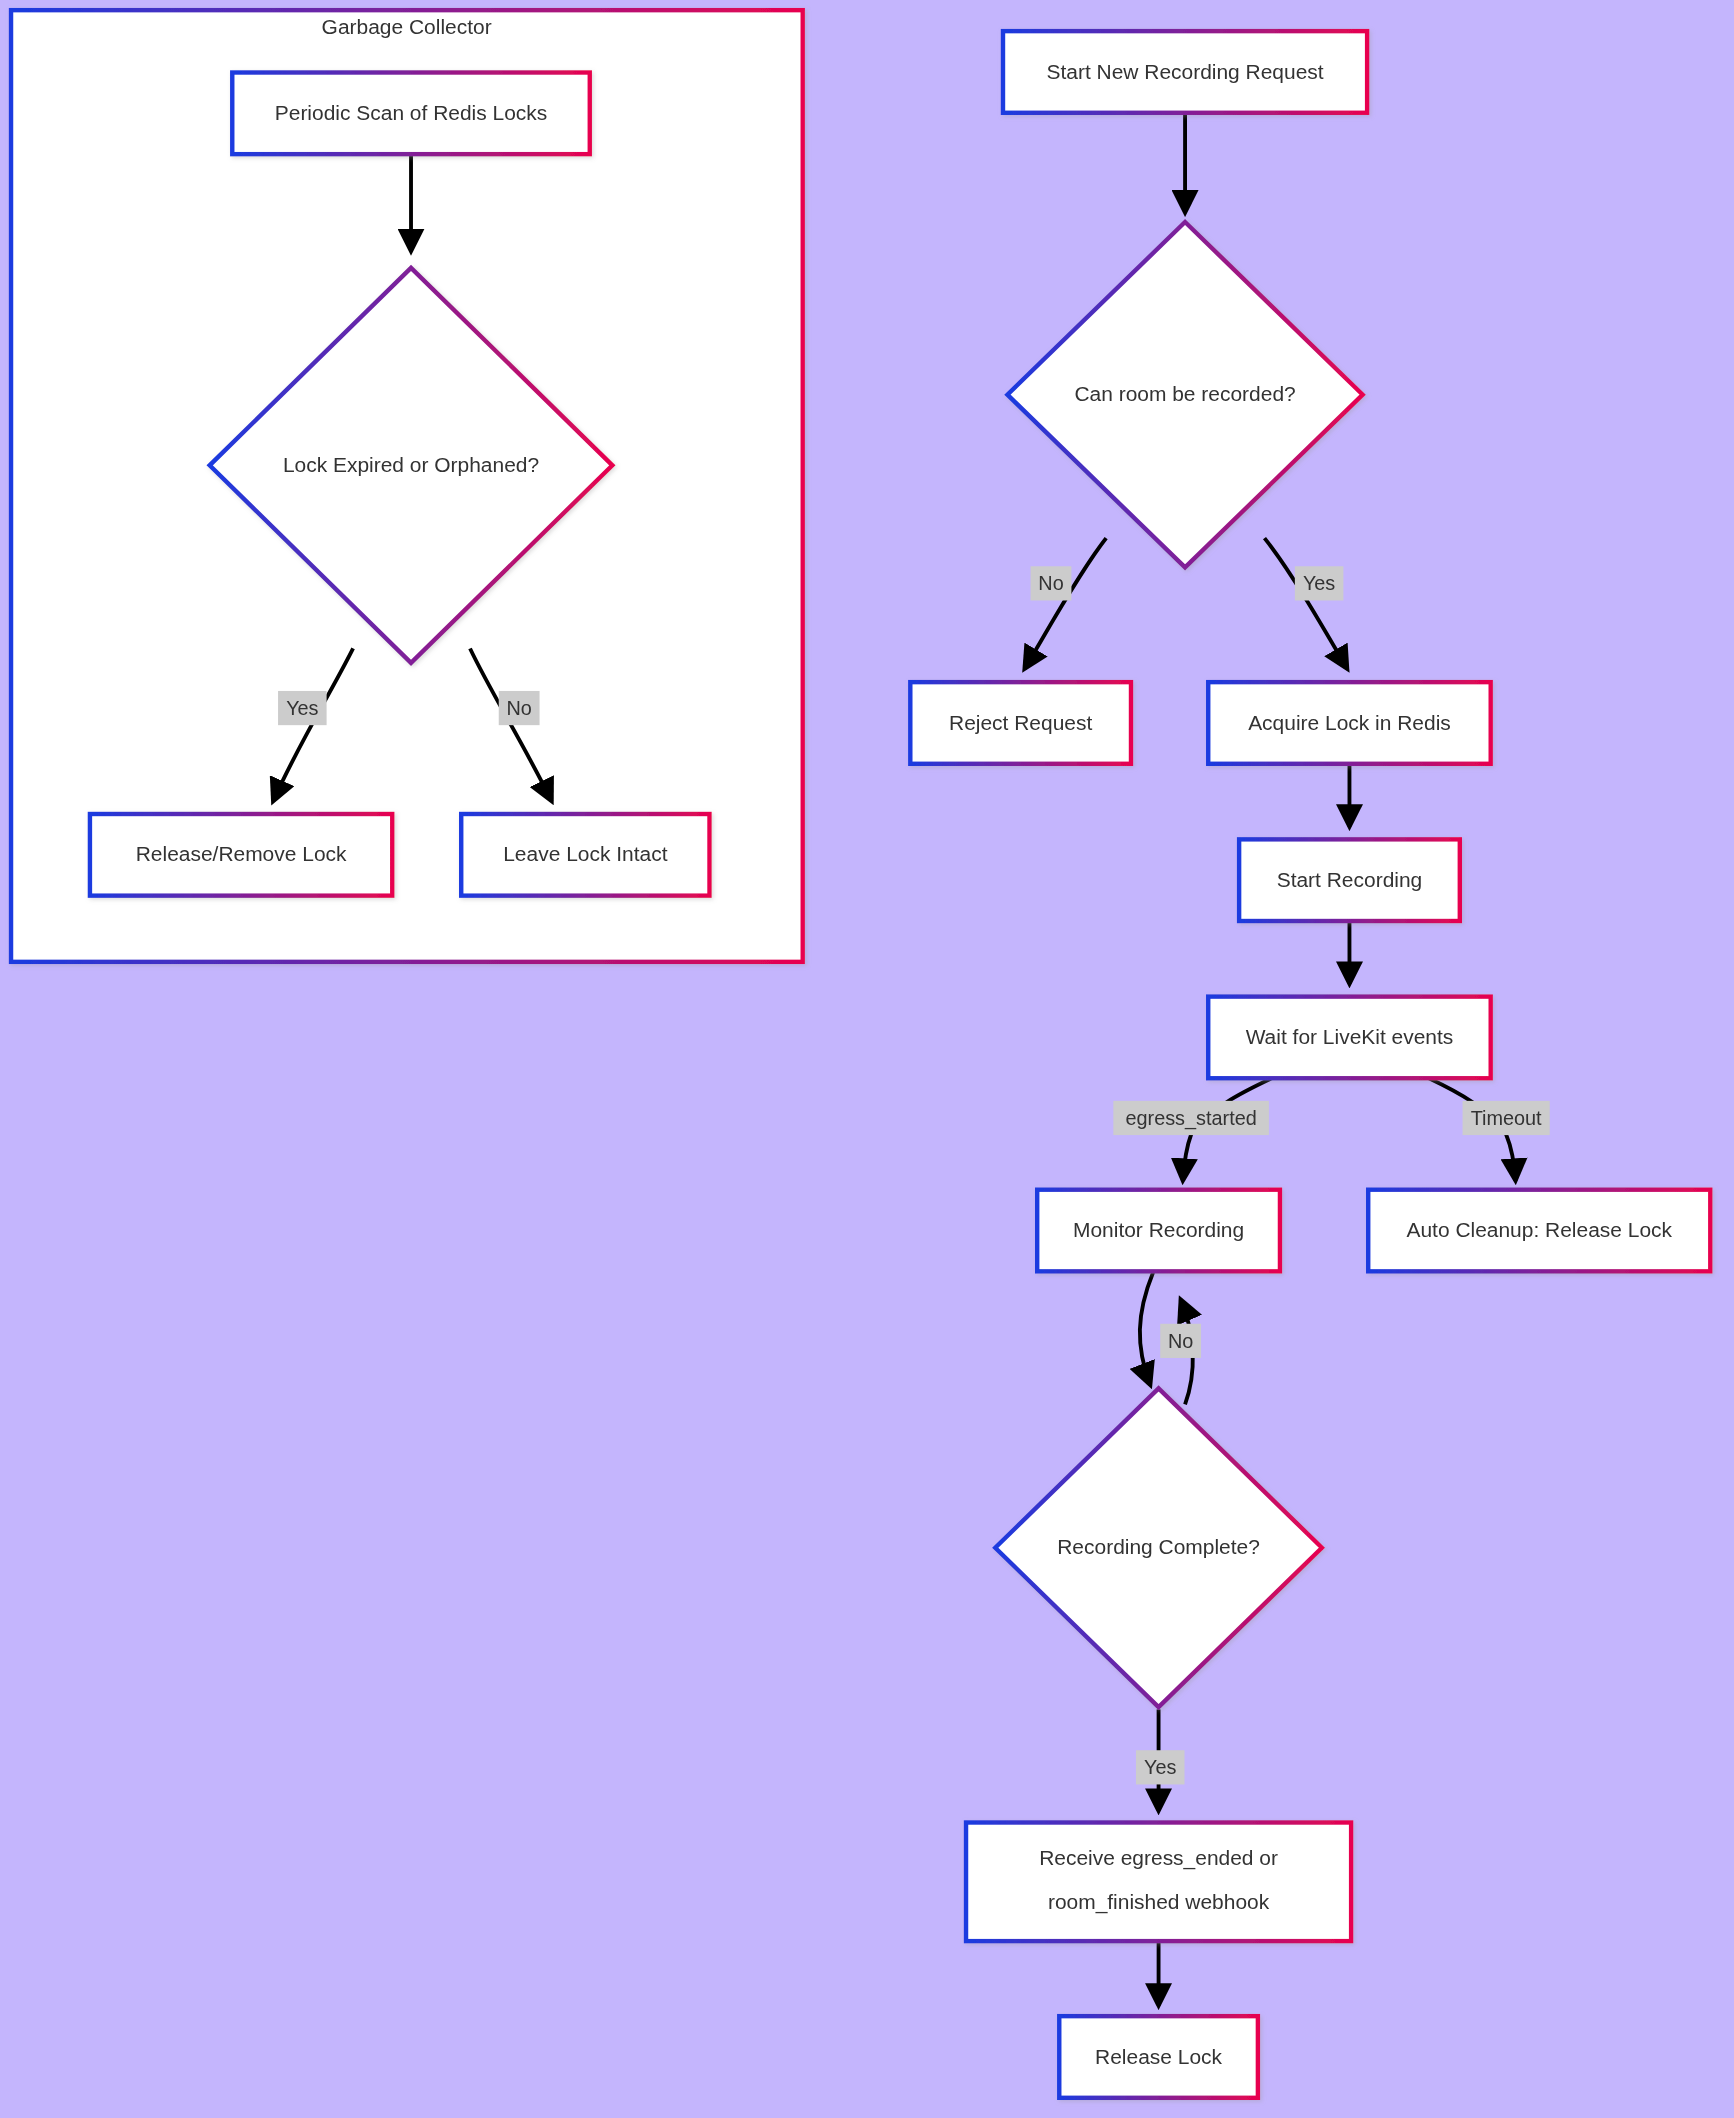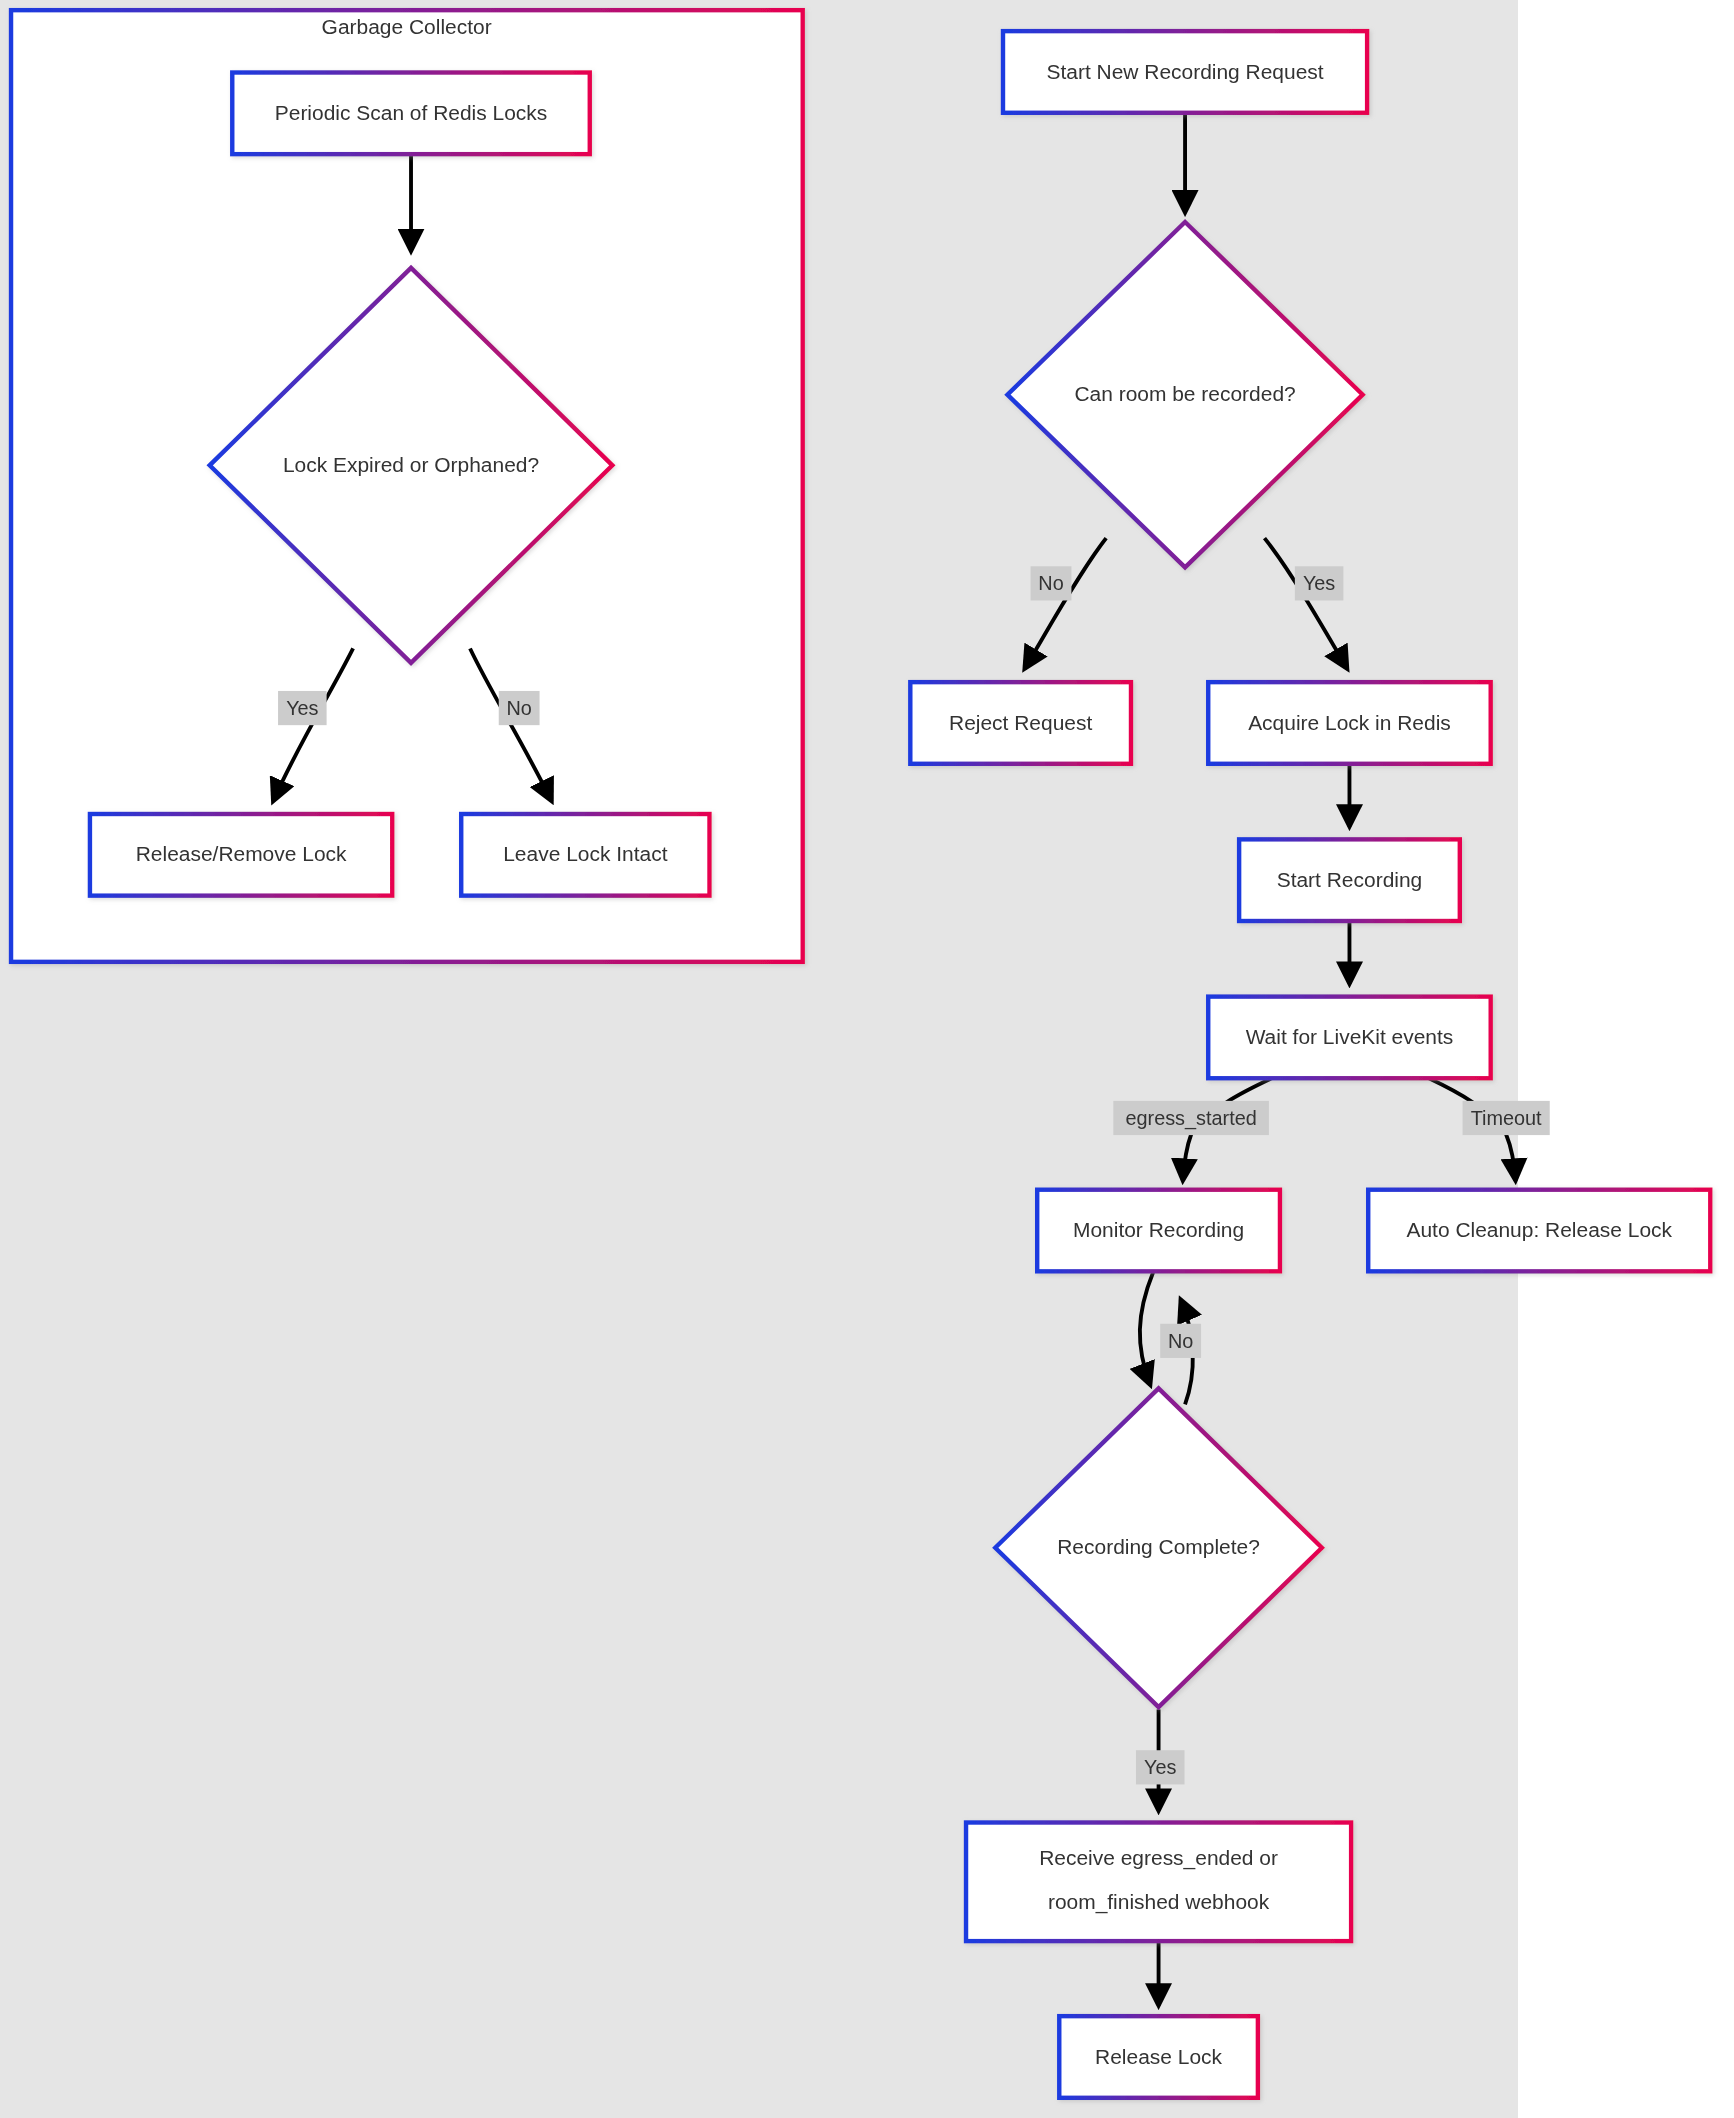--- a/index.html
+++ b/index.html
@@ -2,23 +2,23 @@
 <html style="font-size:8.8px"><head>
 <meta charset="utf-8">
 <style>
   html, body {
     margin: 0;
     padding: 0;
     background: #ffffff;
   }
   #canvas-wrap {
     position: relative;
-    width: 1518px;
+    width: 1734px;
     height: 2119px;
-    background: #e5e5e5;
+    background: #c4b5fd;
     font-family: "Liberation Sans", sans-serif;
   }
   svg#diagram {
     display: block;
     width: 1734px;
     height: 2119px;
   }
   .node-label {
     font-family: "Liberation Sans", sans-serif;
     font-size: 38px;

